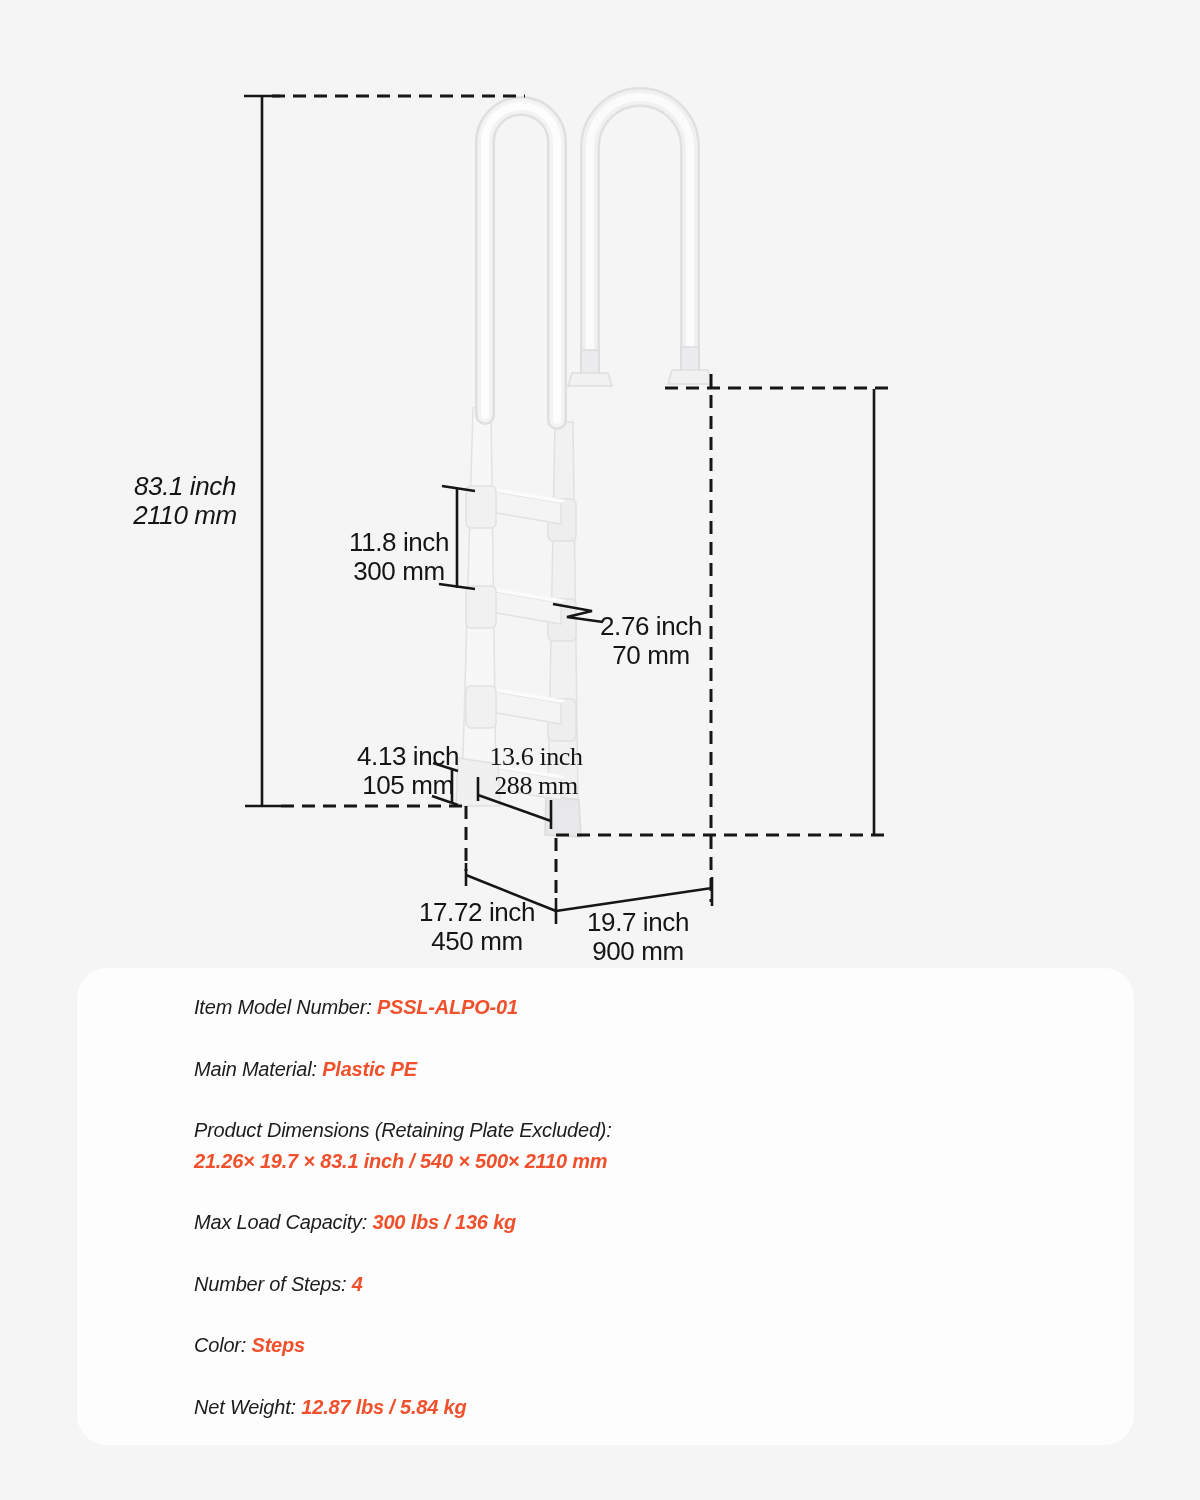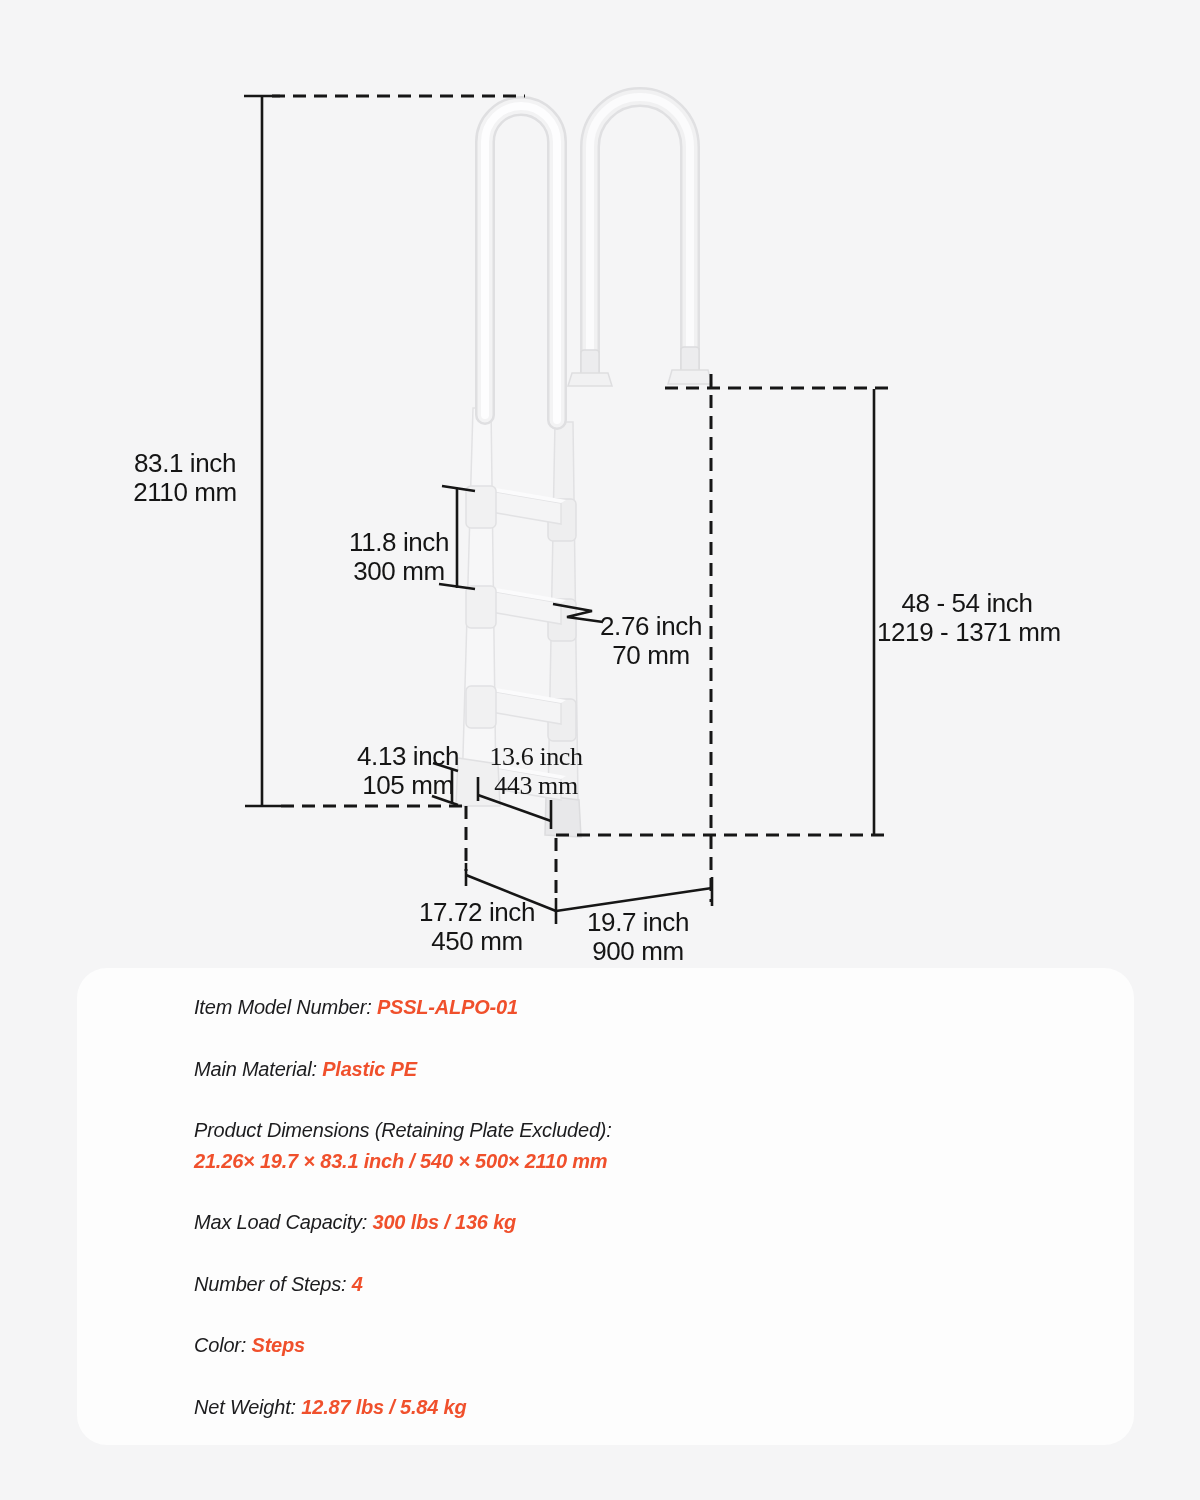--- a/index.html
+++ b/index.html
@@ -112,48 +112,44 @@
       <path d="M466 863 V886"></path>
       <path d="M466 875 L556 911"></path>
       <path d="M556 898 V924"></path>
 
       <path d="M556 838 V897" stroke-width="3" stroke-dasharray="13 8"></path>
       <path d="M556 911 L712 888"></path>
       <path d="M712 877 V906"></path>
     </g>
   </svg>
 
-  <div class="dim-label" style="left:128px;top:449px;width:114px;">
+  <div class="dim-label" style="left:128px;top:472px;width:114px;font-style:italic;">
     <span>83.1 inch</span><br>
     <span>2110 mm</span>
   </div>
 
   <div class="dim-label" style="left:343px;top:528px;width:112px;">
     <span>11.8 inch</span><br>
     <span>300 mm</span>
   </div>
 
   <div class="dim-label" style="left:594px;top:612px;width:114px;">
     <span>2.76 inch</span><br>
     <span>70 mm</span>
   </div>
 
-  <div class="dim-label" style="left:877px;top:589px;width:180px;">
-    <span>48 - 54 inch</span><br>
-    <span>1219 - 1371 mm</span>
-  </div>
 
   <div class="dim-label" style="left:332px;top:742px;width:112px;margin-left:20px;">
     <span>4.13 inch</span><br>
     <span>105 mm</span>
   </div>
 
   <div class="dim-label" style="left:480px;top:742px;width:112px;font-family:Liberation Serif, serif;">
     <span>13.6 inch</span><br>
-    <span>443 mm</span>
+    <span>288 mm</span>
   </div>
 
   <div class="dim-label" style="left:416px;top:898px;width:122px;">
     <span>17.72 inch</span><br>
     <span>450 mm</span>
   </div>
 
   <div class="dim-label" style="left:579px;top:908px;width:118px;">
     <span>19.7 inch</span><br>
     <span>900 mm</span>

